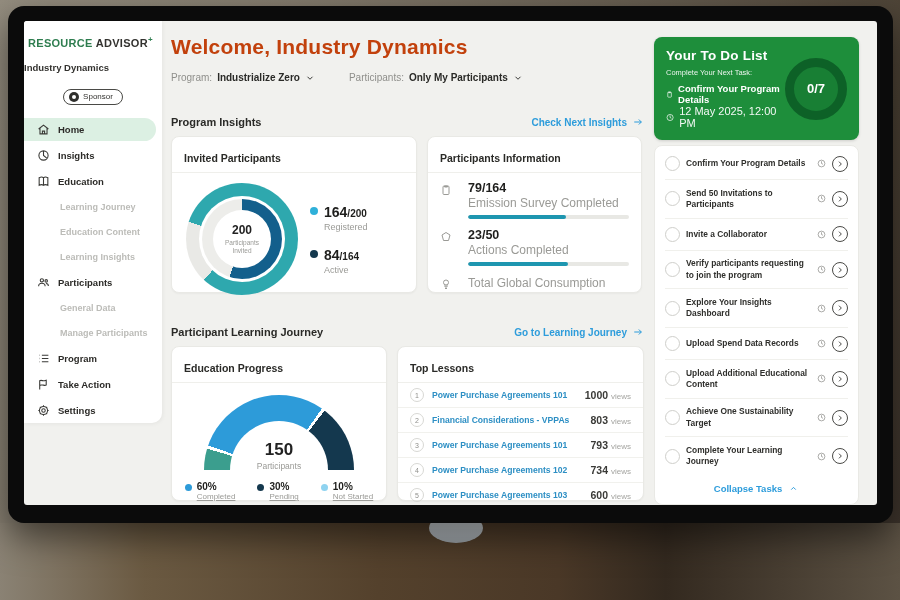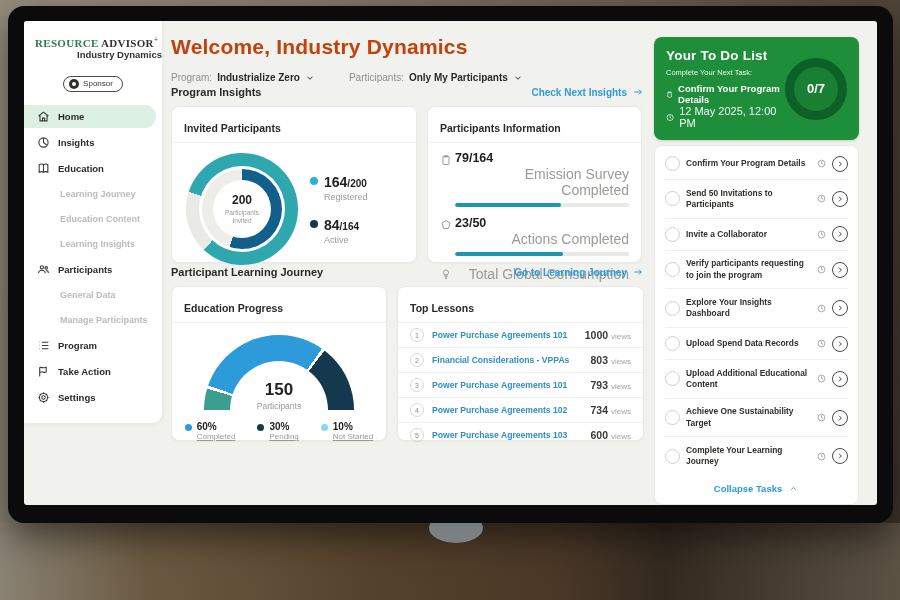--- a/index.html
+++ b/index.html
@@ -9,44 +9,44 @@
     background:linear-gradient(90deg,#8a8274 0%,#6b5a42 16%,#54412c 42%,#4a3827 62%,#33291f 74%,#5c5244 100%); }
   .stand { position:absolute; left:429px; top:513px; width:54px; height:30px; border-radius:50%;
     background:linear-gradient(180deg,#e3e7ea,#979ea3); z-index:1; }
   .monitor { position:absolute; left:8px; top:6px; width:885px; height:517px; background:#0b0b0b;
     border-radius:16px; padding:15px 16px 18px 16px; box-shadow:0 14px 34px rgba(0,0,0,.5); z-index:2; }
   .screen { position:relative; width:100%; height:100%; background:#f1f1ee; border-radius:3px; overflow:hidden; }
 
   
   .sidebar { position:absolute; left:0; top:0; width:138px; height:402px; background:#ffffff;
     border-radius:0 0 10px 0; box-shadow:1px 1px 4px rgba(0,0,0,.05); padding:12px 0 0 0; }
-  .logo { padding:2px 0 0 11px; font-size:11px; font-weight:bold; letter-spacing:.3px; white-space:nowrap;font-family:Liberation Serif, serif; }
+  .logo { padding:2px 0 0 4px; font-size:11px; font-weight:bold; letter-spacing:.3px; white-space:nowrap; }
   .logo .g { color:#2e7d4f; }
   .logo .d { color:#33322f; }
   .logo .plus { color:#2e7d4f; font-size:8px; vertical-align:super; }
-  .org { text-align:right; font-size:9.5px; font-weight:bold; color:#33322f; margin-top:0; }
+  .org { text-align:left; font-size:9.5px; font-weight:bold; color:#33322f; margin-top:13px; }
   .badge { display:flex; align-items:center; gap:4px; width:max-content; margin:16px auto 0;
     border:1px solid #4a4a46; border-radius:10px; padding:2px 9px 2px 5px; font-size:8px; color:#33322f; background:#fff; }
   .badge .bdot { width:10px; height:10px; border-radius:50%; background:#2f2f2c; display:inline-flex; align-items:center; justify-content:center; }
   .badge .bdot::after { content:''; width:4px; height:4px; border-radius:50%; background:#fff; }
   .nav { margin-top:12px; display:flex; flex-direction:column; }
   .nav-item { display:flex; align-items:center; gap:8px; font-size:9.5px; font-weight:bold; color:#2c2b28;
     padding:5px 8px 5px 13px; margin:1.5px 6px 1.5px 0; border-radius:0 13px 13px 0; cursor:pointer; }
   .nav-item.active { background:#dcf0e3; }
   .nav-item.sub { color:#bcbcb8; padding-left:30px; font-weight:bold; font-size:9px; margin:2.5px 6px; }
   .nav-item svg { flex:0 0 auto; }
 
   
   .main { position:absolute; left:147px; top:14px; width:473px; }
   .welcome { font-size:21px; font-weight:bold; color:#c2410c; letter-spacing:.2px; }
   .filters { display:flex; gap:34px; margin-top:13px; align-items:center; }
   .filter { display:flex; align-items:center; gap:5px; font-size:10px; }
   .filter .flabel { color:#8f8f8b; }
   .filter .fvalue { color:#2a2a27; font-weight:bold; }
-  .section-row { display:flex; justify-content:space-between; align-items:center; margin-top:3px; margin-bottom:8px; }
+  .section-row { display:flex; justify-content:space-between; align-items:center; margin-top:33px; margin-bottom:8px; }
   .section-title { font-size:11px; font-weight:bold; color:#2a2a27; }
   .link { display:inline-flex; align-items:center; gap:5px; color:#2d9cdb; font-size:10px; font-weight:bold; cursor:pointer; text-decoration:none; }
   .cards-row { display:flex; gap:10px; }
   .card { background:#fff; border:1px solid #e9e9e5; border-radius:8px; box-shadow:0 1px 2px rgba(0,0,0,.04); }
   .card-title { font-size:10.5px; font-weight:bold; color:#2a2a27; padding:15px 12px 8px; border-bottom:1px solid #efefeb; }
 
   .card-invited { width:246px; height:157px; }
   .invited-body { display:flex; align-items:center; padding:10px 10px 0 14px; gap:12px; }
   .donut { width:112px; height:112px; border-radius:50%;
     background:conic-gradient(#2ea8ae 0 62%, #e9e9e6 62% 80%, #2ea8ae 80% 100%);
@@ -60,25 +60,25 @@
   .donut-center .dlab { font-size:6.5px; color:#9a9a96; line-height:1.25; margin-top:2px; width:46px; }
   .legend-col { display:flex; flex-direction:column; gap:14px; }
   .leg-item { display:flex; gap:6px; align-items:flex-start; }
   .leg-dot { width:8px; height:8px; border-radius:50%; margin-top:4px; }
   .leg-val { font-size:14px; font-weight:bold; color:#1e1e1c; }
   .leg-val .tot { font-size:10px; }
   .leg-lab { font-size:9px; color:#9a9a96; margin-top:1px; }
 
   .card-info { width:215px; height:157px; }
   .info-body { padding:8px 12px 0; display:flex; flex-direction:column; gap:9px; }
-  .stat { display:flex; gap:3px; }
+  .stat { display:flex; gap:16px; }
   .stat svg { flex:0 0 auto; margin-top:3px; }
   .stat-main { flex:1; }
   .stat-val { font-size:12.5px; font-weight:bold; color:#1e1e1c; }
-  .stat-lab { font-size:14px; color:#9a9a96; margin-top:1px;text-align:right; }
+  .stat-lab { font-size:12px; color:#9a9a96; margin-top:1px; }
   .bar { height:4px; border-radius:2px; background:#e8e8e4; margin-top:5px; overflow:hidden; }
   .bar-fill { height:100%; border-radius:2px; background:#1e96b0; }
 
   .card-edu { width:216px; height:155px; }
   .gauge-wrap { display:flex; flex-direction:column; align-items:center; padding-top:12px; }
   .gauge { position:relative; width:150px; height:76px; overflow:hidden; }
   .gauge-arc { position:absolute; left:0; top:0; width:150px; height:150px; border-radius:50%;
     background:conic-gradient(from 270deg, #3b9e8e 0 4.6%, #fff 4.6% 5.3%, #2d9bd9 5.3% 34.7%, #fff 34.7% 35.4%, #14384e 35.4% 50%, transparent 50%); }
   .gauge-hole { position:absolute; left:26px; top:26px; width:98px; height:98px; border-radius:50%; background:#fff; }
   .gauge-center { position:absolute; left:0; right:0; bottom:0; text-align:center; }

